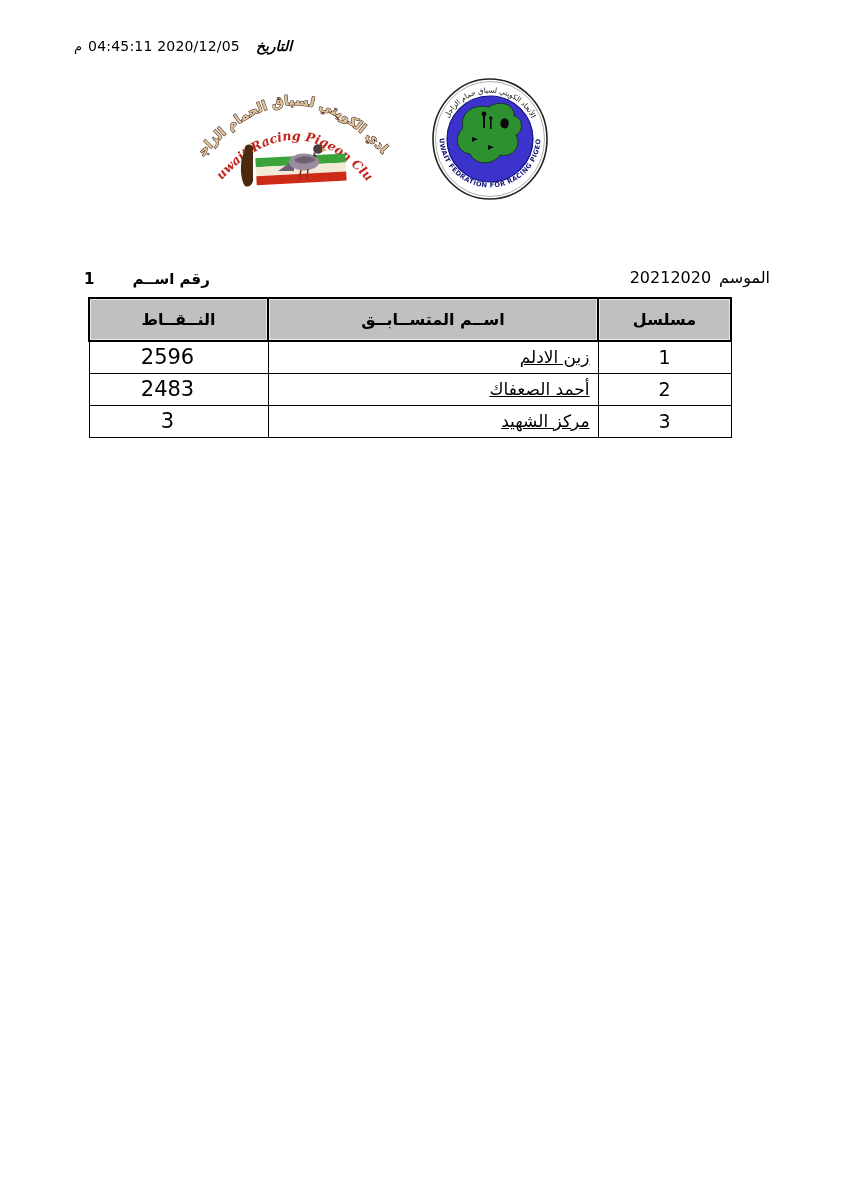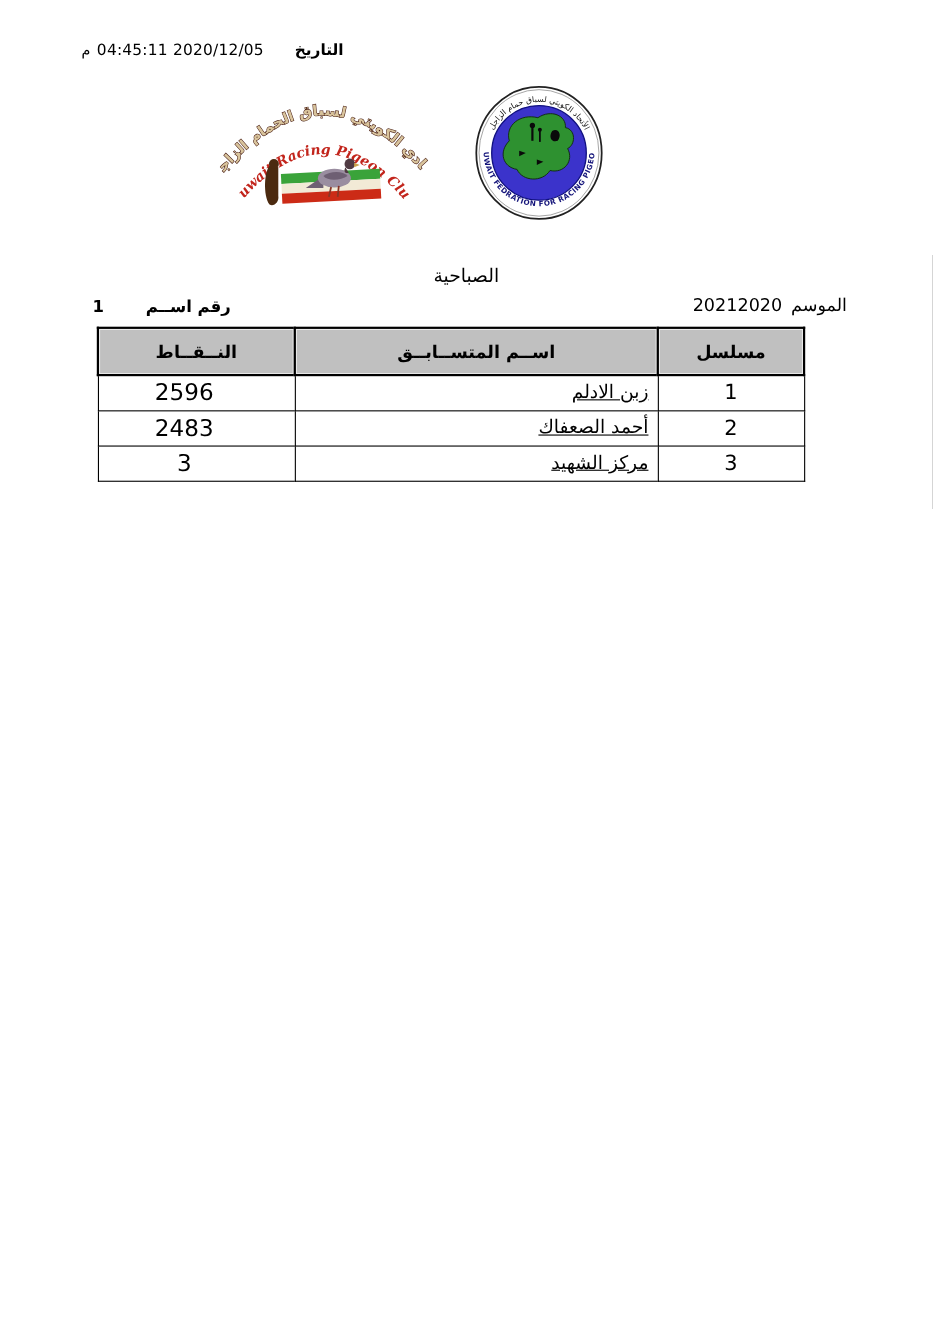--- a/index.html
+++ b/index.html
@@ -19,21 +19,21 @@
   .date-line {
     position: absolute;
     left: 74px; top: 38px;
     display: flex;
     align-items: baseline;
     direction: ltr;
     font-size: 14px;
   }
   .date-line .meridiem { font-size: 13px; margin-right: 6px; }
   .date-line .date-value { letter-spacing: 0.2px; }
-  .date-line .date-label { font-weight: bold; margin-left: 28px; }
+  .date-line .date-label { font-weight: bold; margin-left: 16px; font-style: italic; }
 
   
   .club-logo { position: absolute; left: 198px; top: 70px; }
   .federation-logo { position: absolute; left: 422px; top: 77px; }
 
   
   .report-title {
     position: absolute;
     left: 0; right: 0; top: 199px;
     text-align: center;
@@ -175,21 +175,20 @@
 
       <text font-size="7.2" font-family="DejaVu Sans, sans-serif" fill="#111" text-anchor="middle">
         <textPath href="#fedTop" startOffset="50%">الأتحاد الكويتي لسباق حمام الزاجل</textPath>
       </text>
       <text font-size="6.6" font-weight="bold" font-family="DejaVu Sans, sans-serif" fill="#14147a" letter-spacing="0.4" text-anchor="middle">
         <textPath href="#fedBottom" startOffset="50%">KUWAIT FEDRATION FOR RACING PIGEON</textPath>
       </text>
     </svg>
   </div>
 
-  <div class="report-subtitle">الصباحية</div>
 
   <div class="season-block">
     <span class="season-label">الموسم</span>
     <span class="season-value">20212020</span>
   </div>
   <div class="page-block">
     <span class="page-value">1</span>
     <span class="page-label">رقم اســم</span>
   </div>
 

